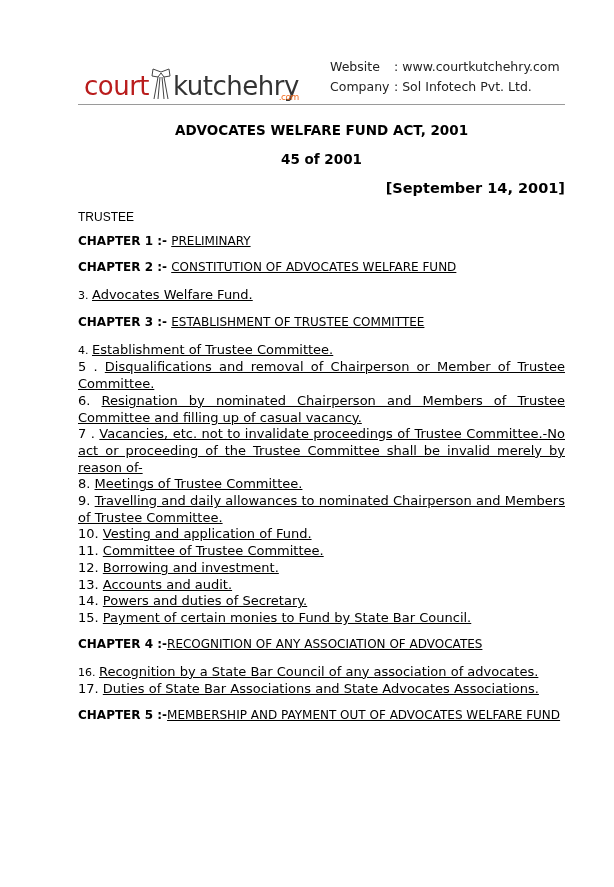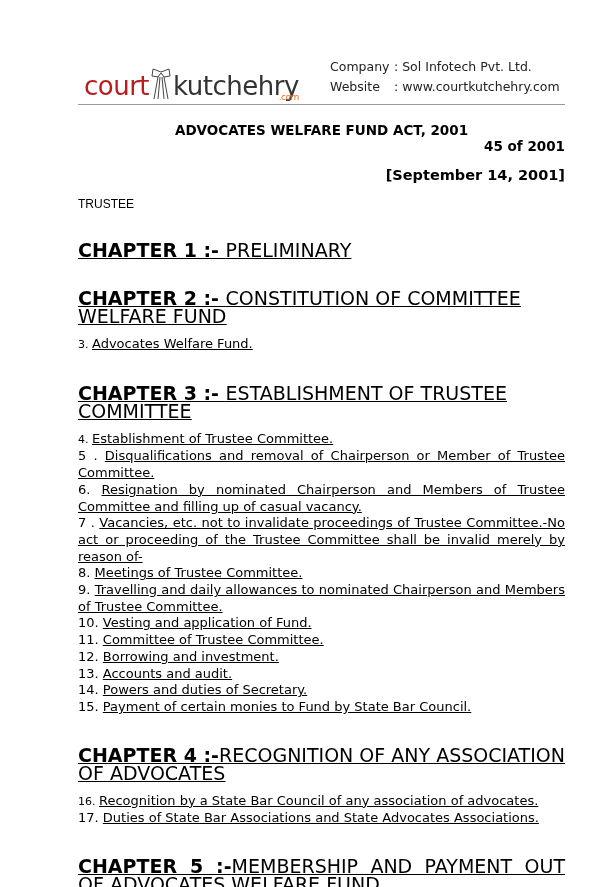--- a/index.html
+++ b/index.html
@@ -10,25 +10,25 @@
     .logo { position: absolute; left: 6px; top: 60px; display: flex; align-items: flex-end; height: 40px; }
     .logo-court { color: #b91c1c; font-family: "DejaVu Sans", sans-serif; font-size: 26px; letter-spacing: -0.5px; line-height: 28px; }
     .logo-gown { width: 22px; height: 32px; margin: 0 1px; }
     .logo-kutch { color: #333; font-size: 26px; letter-spacing: -0.5px; line-height: 28px; position: relative; }
     .logo-com { position: absolute; right: 0; bottom: -11px; font-size: 9px; color: #f26d21; }
     .company { position: absolute; left: 252px; top: 57px; font-family: "DejaVu Sans", sans-serif; font-size: 12.5px; line-height: 20px; color: #222; }
     .company .lbl { display: inline-block; width: 64px; }
     .divider { position: absolute; left: 0; top: 104px; width: 487px; height: 1px; background: #9a9a9a; }
 
     .title { text-align: center; font-weight: bold; font-size: 13.5px; margin-top: 18px; }
-    .subtitle { text-align: right; font-weight: bold; font-size: 13.5px; }
+    .subtitle { text-align: center; font-weight: bold; font-size: 13.5px; margin-top: 13px; }
     .date { text-align: right; font-weight: bold; font-size: 14.5px; margin-top: 13px; }
     .contents { font-family: "Liberation Sans", sans-serif; font-size: 12px; margin-top: 14px; }
 
-    .chapter { font-size: 19px; margin-top: 30px; line-height: 18px; text-decoration: underline; }
+    .chapter { font-size: 12px; margin-top: 8px; line-height: 18px; }
     .chapter b { font-weight: bold; }
     .chapter.justify { text-align: justify; text-align-last: left; }
     .chapter .ctitle { text-decoration: underline; }
 
     .sections { margin-top: 11px; font-size: 13px; line-height: 16.7px; text-align: justify; text-align-last: left; }
     .sec { display: block; }
     .sec .num { }
     .sec .num.small { font-size: 11px; }
     .sec .stext { text-decoration: underline; }
     a { color: inherit; }
@@ -42,40 +42,40 @@
     <div class="logo">
       <span class="logo-court">court</span>
       <svg class="logo-gown" viewBox="0 0 22 32">
         <path d="M11 4 L3 1 L2 8 L8 9 L11 5 L14 9 L20 8 L19 1 Z" fill="none" stroke="#444" stroke-width="1"></path>
         <path d="M8 9 L4 31 M14 9 L18 31 M10 9 L8 31 M12 9 L14 31" fill="none" stroke="#444" stroke-width="1"></path>
       </svg>
       <span class="logo-kutch"><span>kutchehry</span><span class="logo-com">.com</span></span>
     </div>
     <div class="company">
       <div>
-        <span class="lbl">Company</span><span>: Sol Infotech Pvt. Ltd.</span>
+        <span class="lbl">Website</span><span>: www.courtkutchehry.com</span>
       </div>
       <div>
-        <span class="lbl">Website</span><span>: www.courtkutchehry.com</span>
+        <span class="lbl">Company</span><span>: Sol Infotech Pvt. Ltd.</span>
       </div>
     </div>
     <div class="divider"></div>
   </div>
 
   <div class="title">ADVOCATES WELFARE FUND ACT, 2001</div>
   <div class="subtitle">45 of 2001</div>
   <div class="date">[September 14, 2001]</div>
   <div class="contents">TRUSTEE</div>
 
   <div class="chapter">
     <b>CHAPTER 1 :- </b><a class="ctitle">PRELIMINARY</a>
   </div>
 
   <div class="chapter">
-    <b>CHAPTER 2 :- </b><a class="ctitle">CONSTITUTION OF COMMITTEE WELFARE FUND</a>
+    <b>CHAPTER 2 :- </b><a class="ctitle">CONSTITUTION OF ADVOCATES WELFARE FUND</a>
   </div>
   <div class="sections">
     <span class="sec"><span class="num small">3. </span><a class="stext">Advocates Welfare Fund.</a></span>
   </div>
 
   <div class="chapter">
     <b>CHAPTER 3 :- </b><a class="ctitle">ESTABLISHMENT OF TRUSTEE COMMITTEE</a>
   </div>
   <div class="sections">
     <span class="sec"><span class="num small">4. </span><a class="stext">Establishment of Trustee Committee.</a></span>

